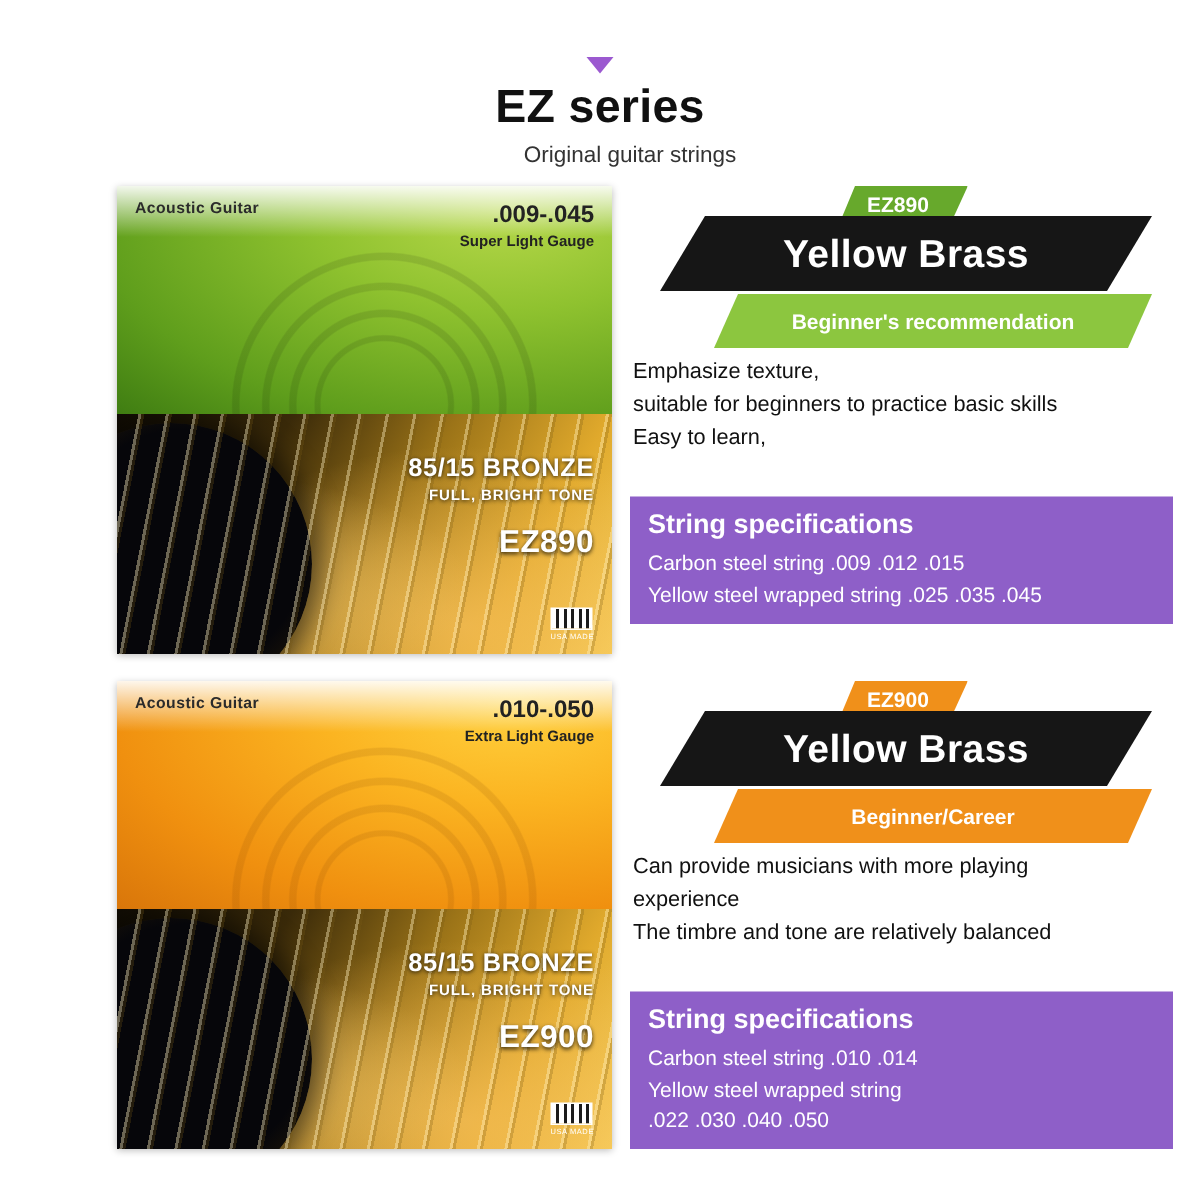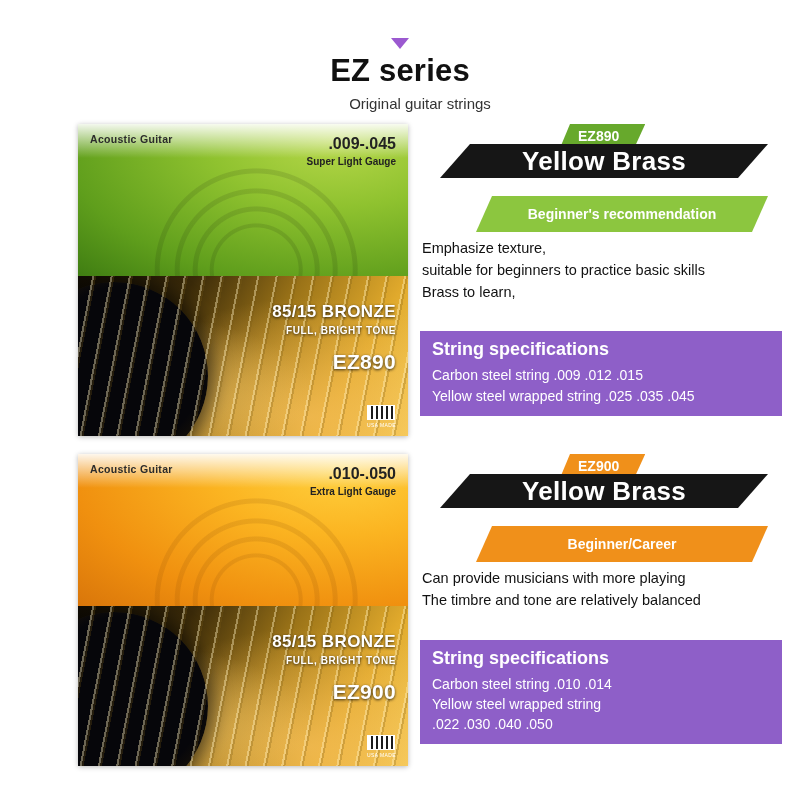--- a/index.html
+++ b/index.html
@@ -214,21 +214,21 @@
     clip-path: polygon(10px 0, 100% 0, calc(100% - 11px) 100%, 0 100%);
   }
   .tag-green { background: #67a92c; }
   .tag-orange { background: #f0901a; }
 
   .banner-main {
     position: absolute;
     top: 20px;
     left: 20px;
     right: 14px;
-    height: 34px;
+    height: 50px;
     background: #161616;
     clip-path: polygon(30px 0, 100% 0, calc(100% - 30px) 100%, 0 100%);
     display: flex;
     align-items: center;
     justify-content: center;
   }
   .banner-main span {
     color: #fff;
     font-size: 26px;
     font-weight: bold;
@@ -330,21 +330,21 @@
         <span>Yellow Brass</span>
       </div>
       <div class="banner-sub sub-green">
         <span>Beginner's recommendation</span>
       </div>
     </div>
 
     <div class="desc">
       <div>Emphasize texture,</div>
       <div>suitable for beginners to practice basic skills</div>
-      <div>Brass to learn,</div>
+      <div>Easy to learn,</div>
     </div>
 
     <div class="spec">
       <div class="spec-title">String specifications</div>
       <div class="spec-line">Carbon steel string .009 .012 .015</div>
       <div class="spec-line">Yellow steel wrapped string .025 .035 .045</div>
     </div>
   </div>
 </div>
 
@@ -389,20 +389,21 @@
       <div class="banner-main">
         <span>Yellow Brass</span>
       </div>
       <div class="banner-sub sub-orange">
         <span>Beginner/Career</span>
       </div>
     </div>
 
     <div class="desc">
       <div>Can provide musicians with more playing</div>
+      <div>experience</div>
       <div>The timbre and tone are relatively balanced</div>
     </div>
 
     <div class="spec">
       <div class="spec-title">String specifications</div>
       <div class="spec-line">Carbon steel string .010 .014</div>
       <div class="spec-line">Yellow steel wrapped string</div>
       <div class="spec-line">.022 .030 .040 .050</div>
     </div>
   </div>

